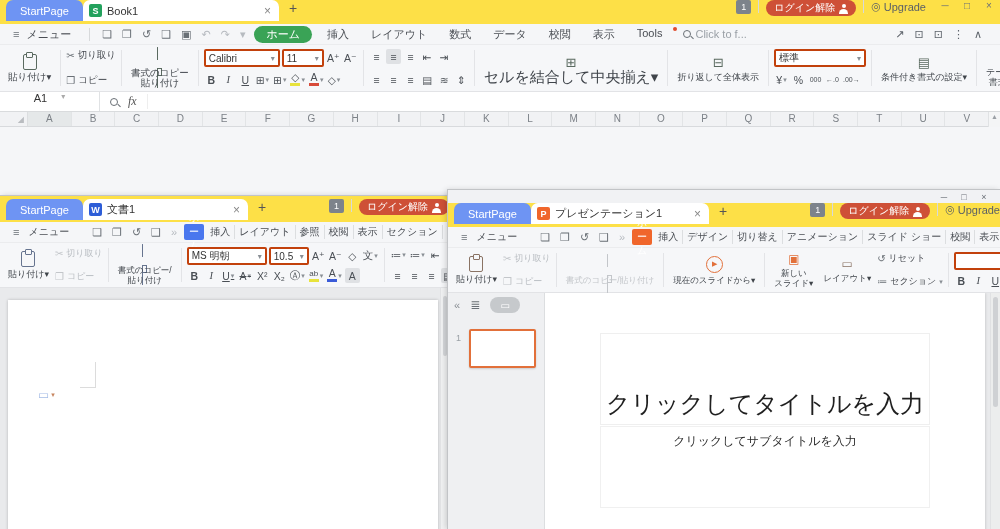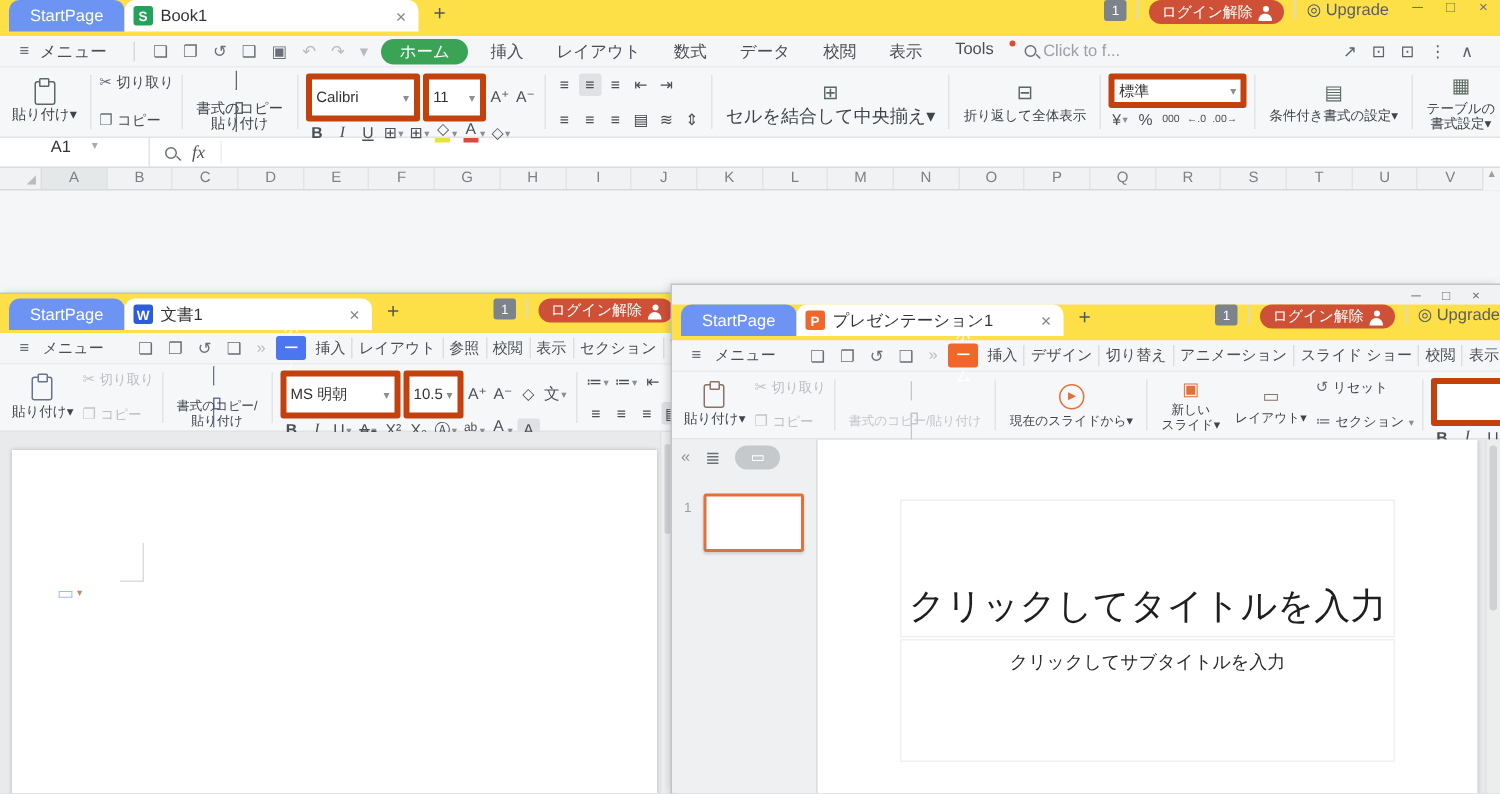--- a/index.html
+++ b/index.html
@@ -67,21 +67,21 @@
   .brush { width:13px; height:7px; border:1.4px solid currentColor; border-radius:2px 2px 0 0; }
   .brush::after { content:""; display:block; width:3px; height:6px; border:1.3px solid currentColor; margin:9px auto 0; }
   .brushwrap { height:18px; }
   .stack2 { display:flex; flex-direction:column; justify-content:space-between; padding:1px 0; flex:none; }
   .srow { display:flex; align-items:center; gap:3px; font-size:9.5px; color:#45494f; white-space:nowrap; }
   .srow.disabled { color:#b9bdc2; }
   .srow .g { font-size:10px; color:#6a7076; }
   .srow.disabled .g { color:#c3c6ca; }
   .fonts { display:flex; flex-direction:column; justify-content:space-between; padding:1px 0; flex:none; }
   .frow { display:flex; align-items:center; gap:2px; }
-  .combo { height:32px; background:#fff; border:4px solid #c2410c; border-radius:2px; display:flex;
+  .combo { height:18px; background:#fff; border:2px solid #c2410c; border-radius:2px; display:flex;
     align-items:center; font-size:10px; color:#333; padding:0 3px; justify-content:space-between; }
   .combo .cv { overflow:hidden; white-space:nowrap; }
   .combo .dd { color:#8a8f95; font-size:8px; }
   .tbtn { min-width:15px; height:15px; display:flex; align-items:center; justify-content:center;
     font-size:10.5px; color:#4a4f55; gap:1px; padding:0 1px; flex:none; }
   .tbtn .dd { font-size:7px; color:#8a8f95; }
   .tbtn.active { background:#dfe1e4; border-radius:2px; }
   .tbtn.b { font-weight:bold; }
   .tbtn.i { font-style:italic; font-family:"Liberation Serif","DejaVu Serif",serif; }
   .tbtn.u { text-decoration:underline; }
@@ -309,21 +309,21 @@
           <span class="tbtn">≡</span>
           <span class="tbtn">≡</span>
           <span class="tbtn">▤</span>
           <span class="tbtn">≋</span>
           <span class="tbtn">⇕</span>
         </div>
       </div>
       <div class="vs"></div>
       <div class="bigbtn">
         <span style="color:#5a6a60;font-size:13px">⊞</span>
-        <span class="lbl" style="font-size:12px"><span>セルを結合して中央揃え</span><span class="dd">▾</span></span>
+        <span class="lbl" style="font-size:15px"><span>セルを結合して中央揃え</span><span class="dd">▾</span></span>
       </div>
       <div class="vs"></div>
       <div class="bigbtn">
         <span style="color:#5a6a60;font-size:13px">⊟</span>
         <span class="lbl" style="font-size:9px">折り返して全体表示</span>
       </div>
       <div class="vs"></div>
       <div class="fonts">
         <span class="combo" style="width:92px">
             <span class="cv">標準</span>

